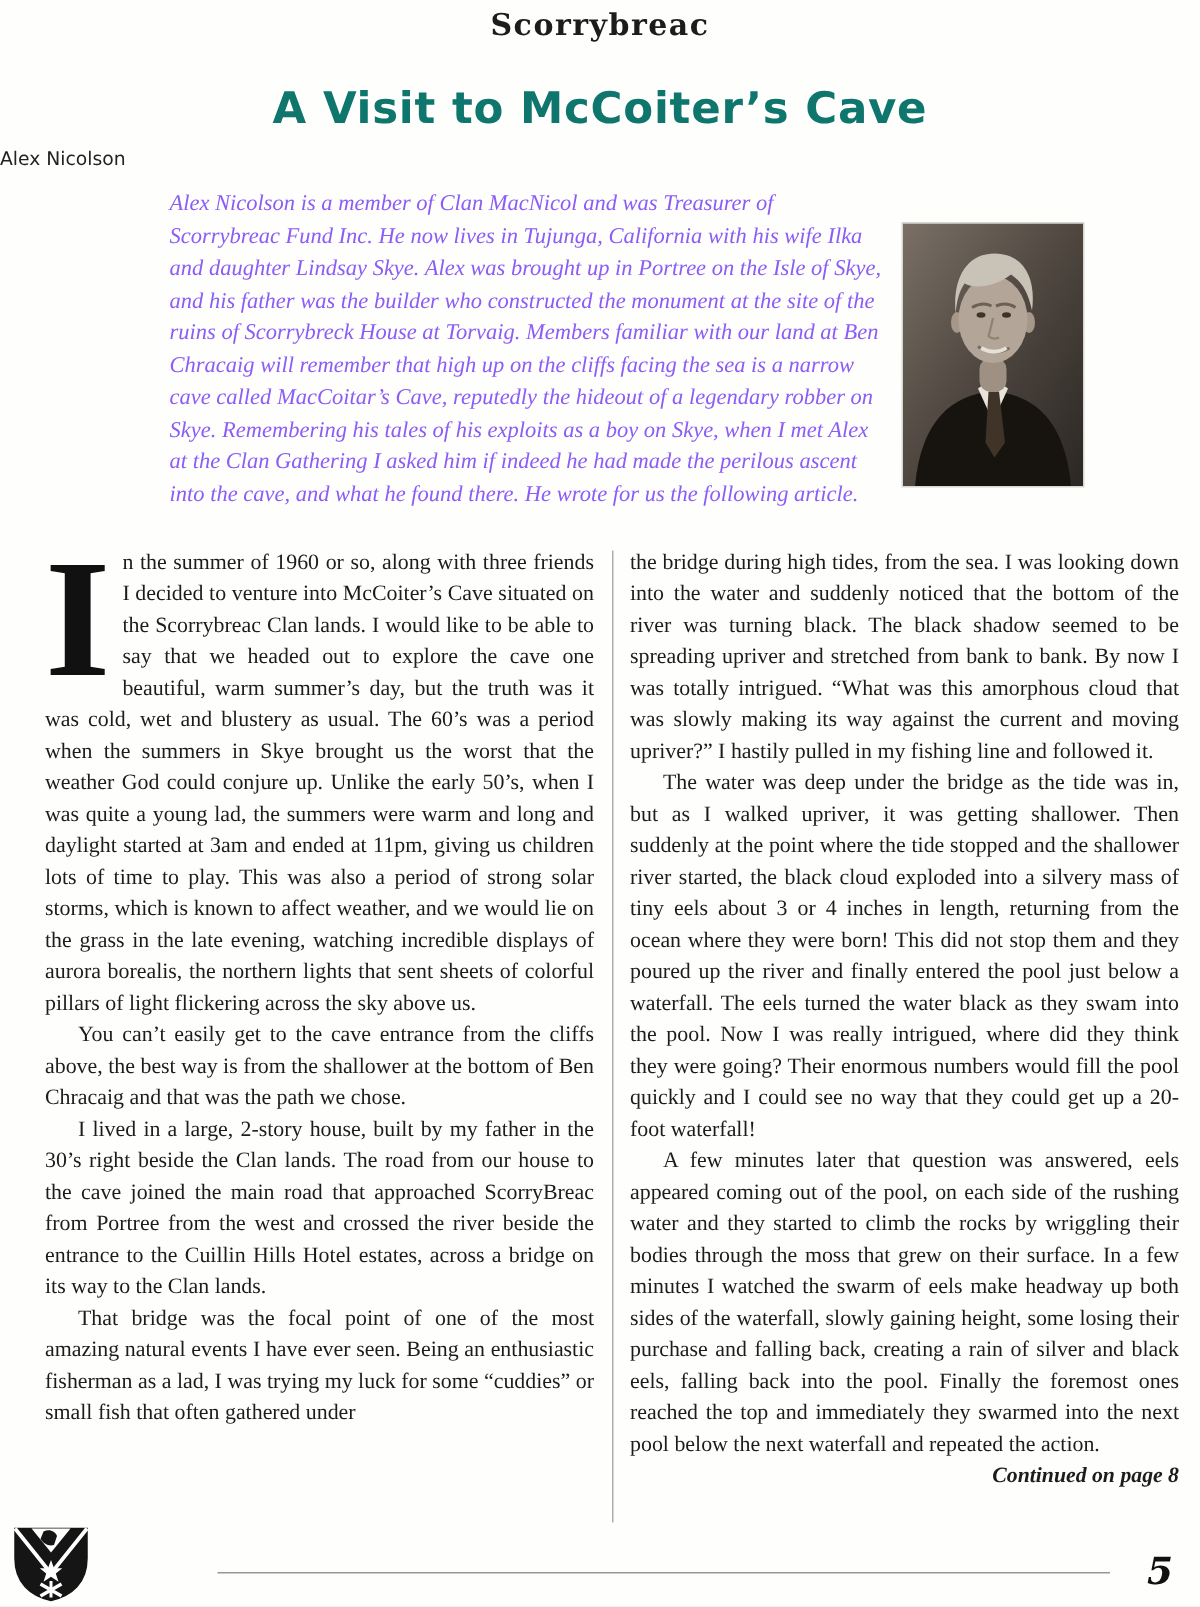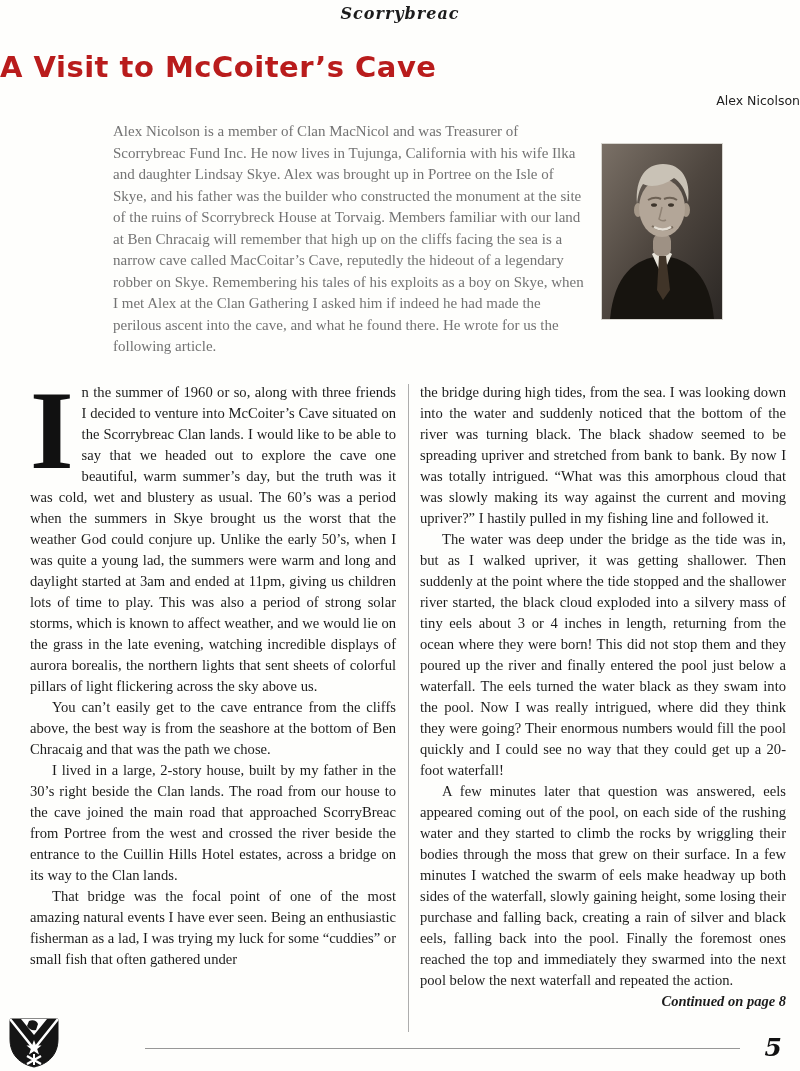--- a/index.html
+++ b/index.html
@@ -9,51 +9,51 @@
     position: relative;
     width: 800px; height: 1071px;
     margin: 0 auto;
     background: #fefefc;
     overflow: hidden;
   }
   .masthead {
     text-align: center;
     padding-top: 4px;
     font-family: "DejaVu Serif", serif;
-    font-style: italic;
     font-weight: bold;
-    font-size: 16px;
+    font-size: 20px;
     letter-spacing: 1px;
   }
   .title {
-    text-align: left;
+    text-align: center;
     margin-top: 27px;
     font-family: "DejaVu Sans", sans-serif;
     font-weight: bold;
     font-size: 29px;
     letter-spacing: 0.5px;
-    color: #b91c1c;
+    color: #0f766e;
   }
   .byline {
-    text-align: right;
+    text-align: left;
     margin-top: 9px;
     font-family: "DejaVu Sans", sans-serif;
     font-size: 12.5px;
     color: #222;
   }
   .intro {
     display: flex;
     margin: 13px 78px 0 113px;
     gap: 12px;
   }
   .intro-text {
     width: 478px;
+    font-style: italic;
     font-size: 15px;
     line-height: 21.5px;
-    color: #737373;
+    color: #8b5cf6;
   }
   .photo {
     width: 120px; height: 175px;
     margin-top: 23px;
     flex: 0 0 auto;
     box-shadow: 0 0 0 1px #d8d6d0;
   }
   .photo svg { display: block; width: 100%; height: 100%; }
   .columns {
     display: flex;
@@ -153,21 +153,21 @@
         <path d="M50,82 q10,7 21,1" stroke="#7a6d5f" stroke-width="2" fill="none"></path>
         <path d="M52,83 q9,5 17,0" stroke="#e6e0d6" stroke-width="2.5" fill="none"></path>
       </svg>
     </div>
   </div>
 
   <div class="columns">
     <div class="col">
       <p class="para opening"><span class="dropcap">I</span><span>n the summer of 1960 or so, along with three friends I decided to venture into McCoiter’s Cave situated on the Scorrybreac Clan lands. I would like to be able to say that we headed out to explore the cave one beautiful, warm summer’s day, but the truth was it was cold, wet and blustery as usual.  The 60’s was a period when the summers in Skye brought us the worst that the weather God could conjure up.  Unlike the early 50’s, when I was quite a young lad, the summers were warm and long and daylight started at 3am and ended at 11pm, giving us children lots of time to play.  This was also a period of strong solar storms, which is known to affect weather, and we would lie on the grass in the late evening, watching incredible displays of aurora borealis, the northern lights that sent sheets of colorful pillars of light flickering across the sky above us.</span></p>
       <div class="plist">
-          <p>You can’t easily get to the cave entrance from the cliffs above, the best way is from the seashore at the bottom of Ben Chracaig and that was the path we chose.</p>
+          <p>You can’t easily get to the cave entrance from the cliffs above, the best way is from the shallower at the bottom of Ben Chracaig and that was the path we chose.</p>
           <p>I lived in a large, 2-story house, built by my father in the 30’s right beside the Clan lands. The road from our house to the cave joined the main road that approached ScorryBreac from Portree from the west and crossed the river beside the entrance to the Cuillin Hills Hotel estates, across a bridge on its way to the Clan lands.</p>
           <p>That bridge was the focal point of one of the most amazing natural events I have ever seen.  Being an enthusiastic fisherman as a lad, I was trying my luck for some “cuddies” or small fish that often gathered under</p>
         </div>
     </div>
     <div class="divider"></div>
     <div class="col col-right">
       <div class="plist first-flush">
           <p>the bridge during high tides, from the sea. I was looking down into the water and suddenly noticed that the bottom of the river was turning black.  The black shadow seemed to be spreading upriver and stretched from bank to bank. By now I was totally intrigued.  “What was this amorphous cloud that was slowly making its way against the current and moving upriver?” I hastily pulled in my fishing line and followed it.</p>
           <p>The water was deep under the bridge as the tide was in, but as I walked upriver, it was getting shallower. Then suddenly at the point where the tide stopped and the shallower river started, the black cloud exploded into a silvery mass of tiny eels about 3 or 4 inches in length, returning from the ocean where they were born!  This did not stop them and they poured up the river and finally entered the pool just below a waterfall. The eels turned the water black as they swam into the pool. Now I was really intrigued, where did they think they were going? Their enormous numbers would fill the pool quickly and I could see no way that they could get up a 20-foot waterfall!</p>
           <p>A few minutes later that question was answered, eels appeared coming out of the pool, on each side of the rushing water and they started to climb the rocks by wriggling their bodies through the moss that grew on their surface. In a few minutes I watched the swarm of eels make headway up both sides of the waterfall, slowly gaining height, some losing their purchase and falling back, creating a rain of silver and black eels, falling back into the pool.  Finally the foremost ones reached the top and immediately they swarmed into the next pool below the next waterfall and repeated the action.</p>

